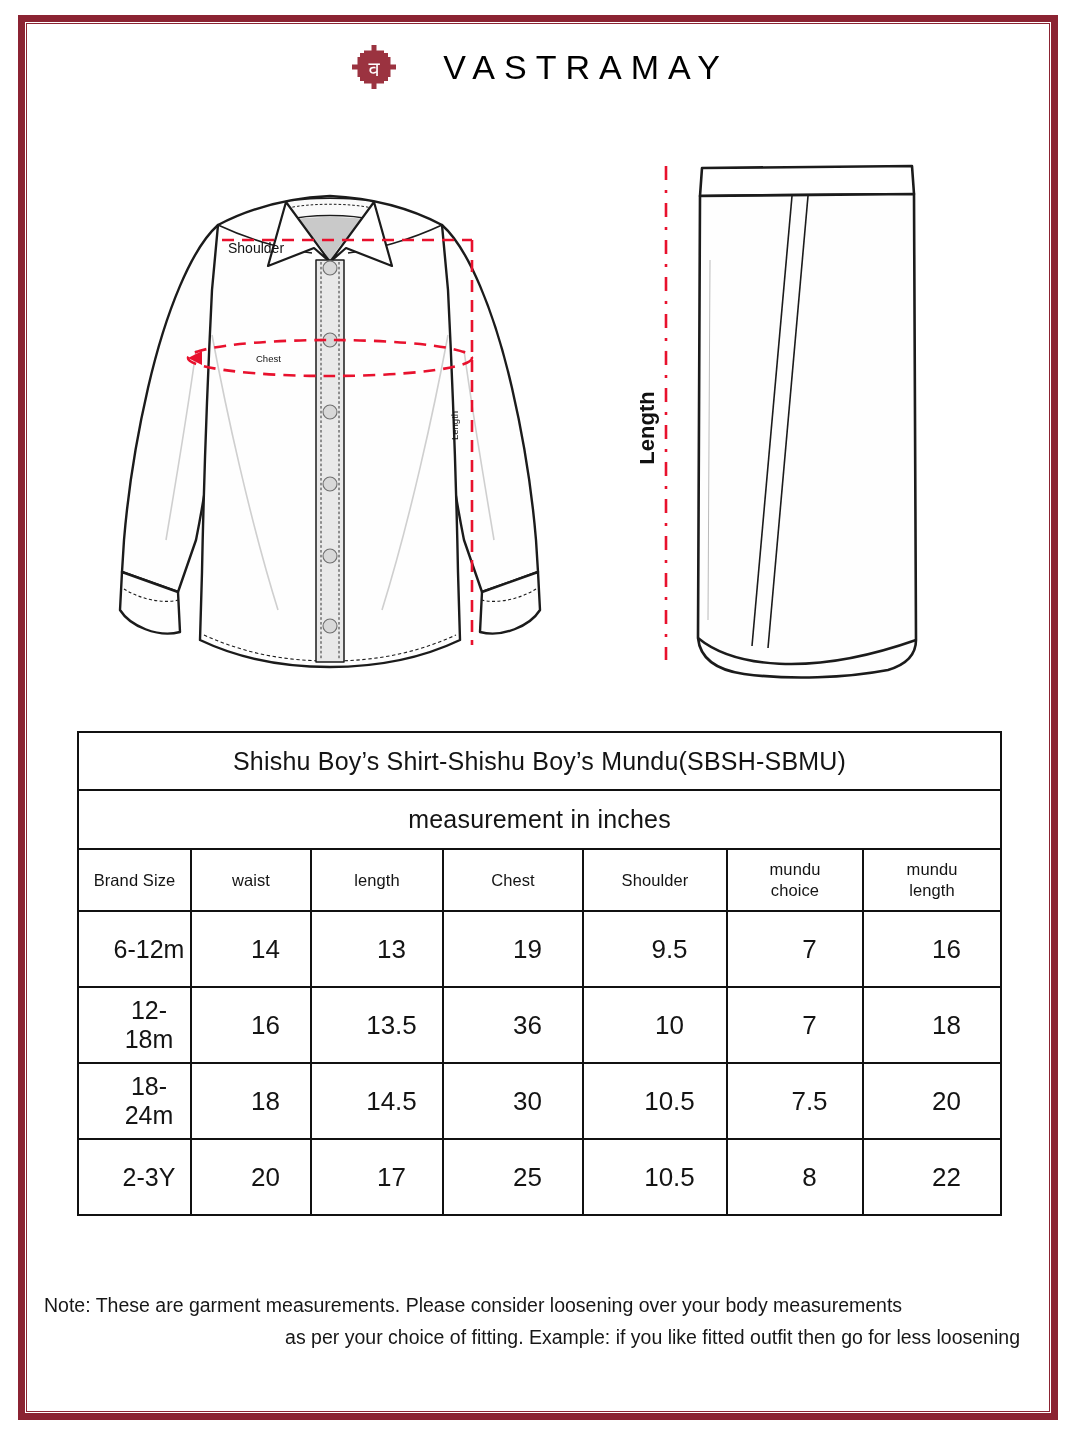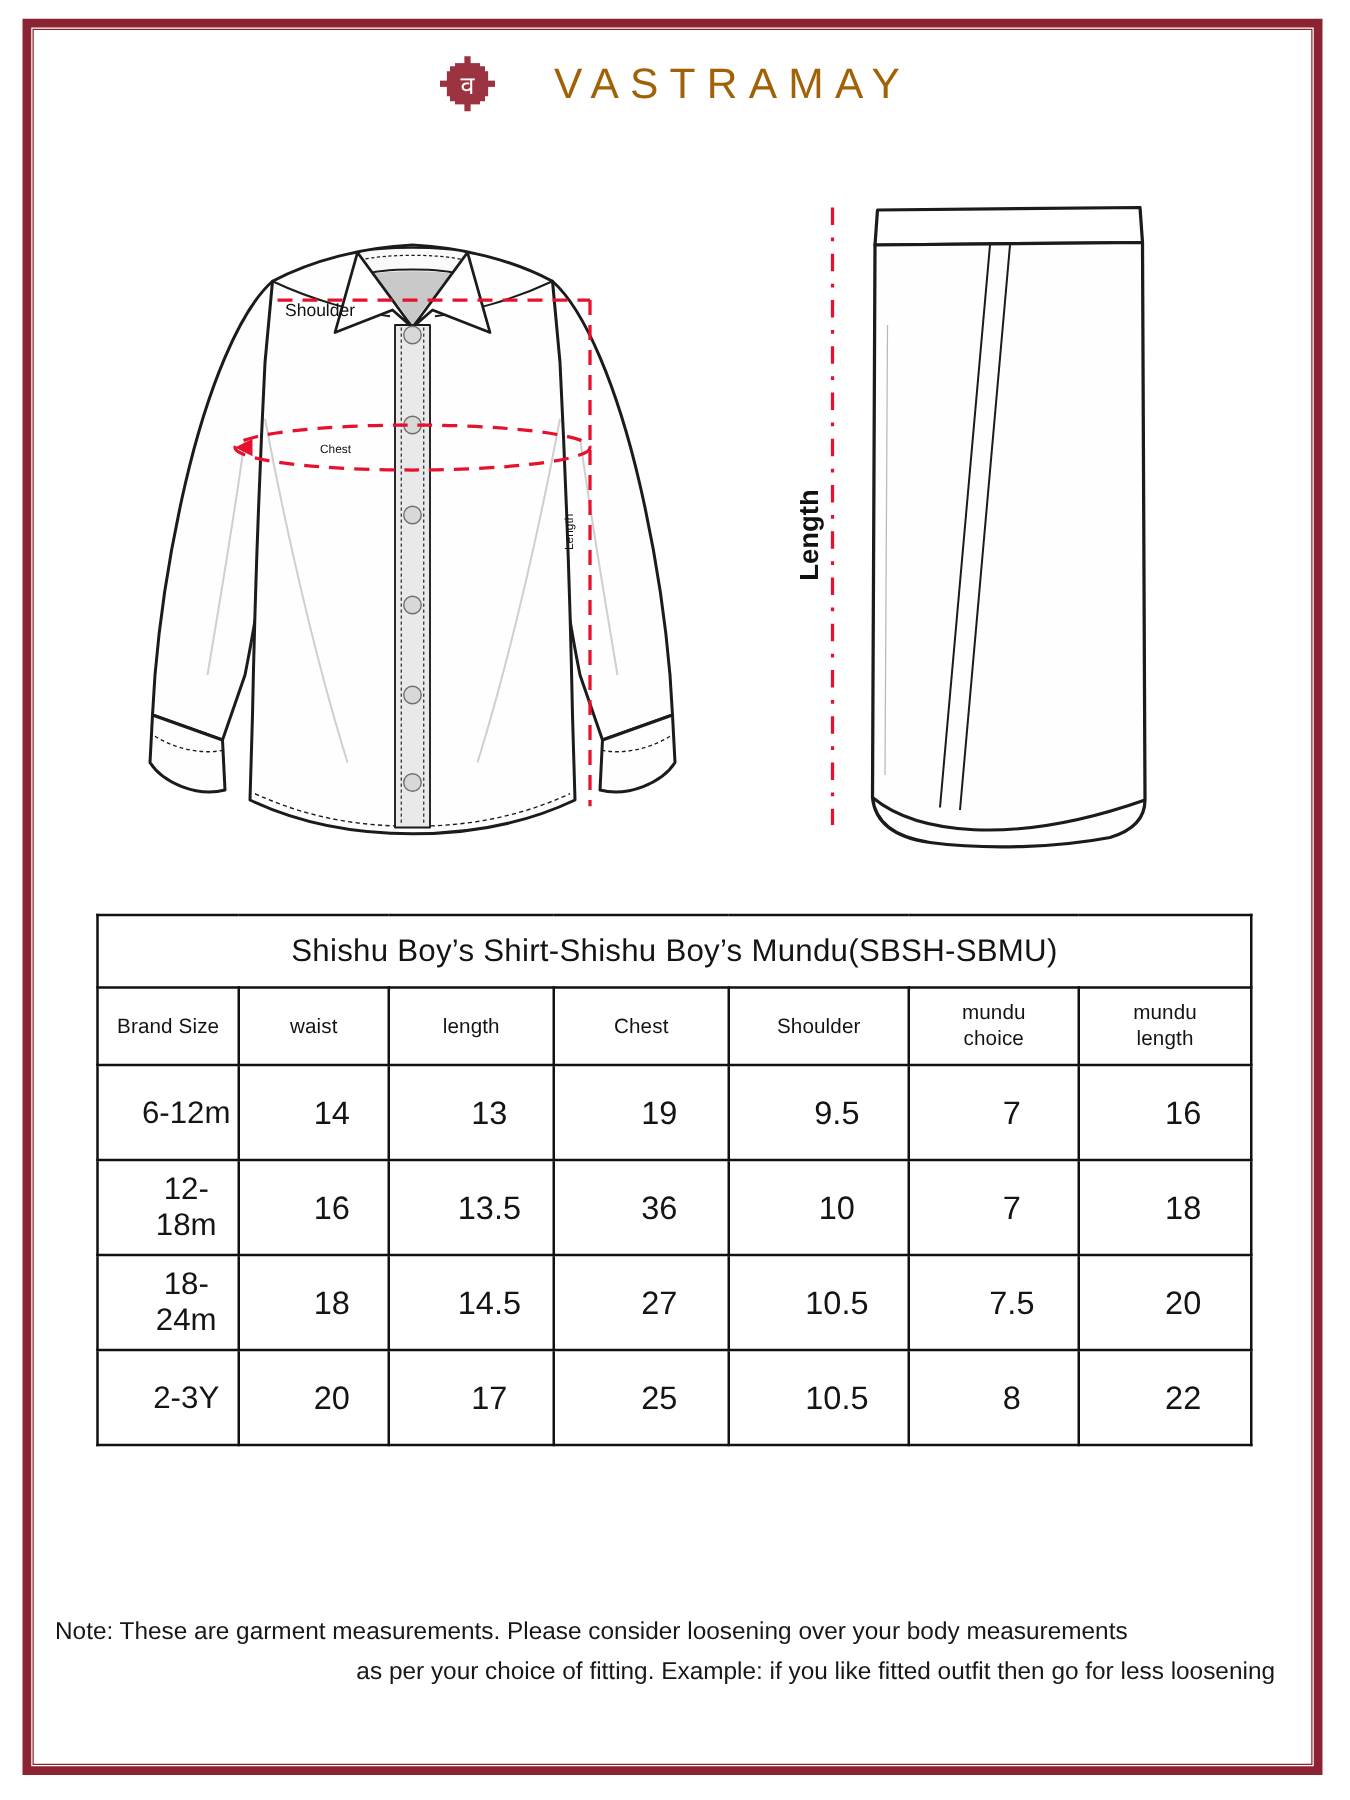--- a/index.html
+++ b/index.html
@@ -59,21 +59,21 @@
   .brand-emblem {
     width: 46px;
     height: 46px;
     position: relative;
     flex: 0 0 auto;
   }
   .brand-word {
     font-family: "Liberation Sans", sans-serif;
     font-size: 34px;
     letter-spacing: 9px;
-    color: #a16207;
+    color: #000000;
     font-weight: 400;
     line-height: 1;
     white-space: nowrap;
     padding-left: 4px;
     margin-left: 28px;
   }
 
   
   .illustrations {
     position: absolute;
@@ -308,20 +308,23 @@
         <col class="c1">
         <col class="c2">
         <col class="c3">
       <col class="c4">
         <col class="c5">
         <col class="c6">
     </colgroup>
     <tbody>
       <tr class="row-title">
         <td colspan="7">Shishu Boy’s Shirt-Shishu Boy’s Mundu(SBSH-SBMU)</td>
+      </tr>
+      <tr class="row-units">
+        <td colspan="7">measurement in inches</td>
       </tr>
       <tr class="row-head">
         <th>Brand Size</th>
         <th>waist</th>
         <th>length</th>
         <th>Chest</th>
         <th>Shoulder</th>
         <th>
           <span>mundu</span><br>
           <span>choice</span>
@@ -347,21 +350,21 @@
         <td>13.5</td>
         <td>36</td>
         <td>10</td>
         <td>7</td>
         <td>18</td>
       </tr>
       <tr class="row-data">
         <td class="brandsize">18-24m</td>
         <td>18</td>
         <td>14.5</td>
-        <td>27</td>
+        <td>30</td>
         <td>10.5</td>
         <td>7.5</td>
         <td>20</td>
       </tr>
       <tr class="row-data">
         <td class="brandsize">2-3Y</td>
         <td>20</td>
         <td>17</td>
         <td>25</td>
         <td>10.5</td>

